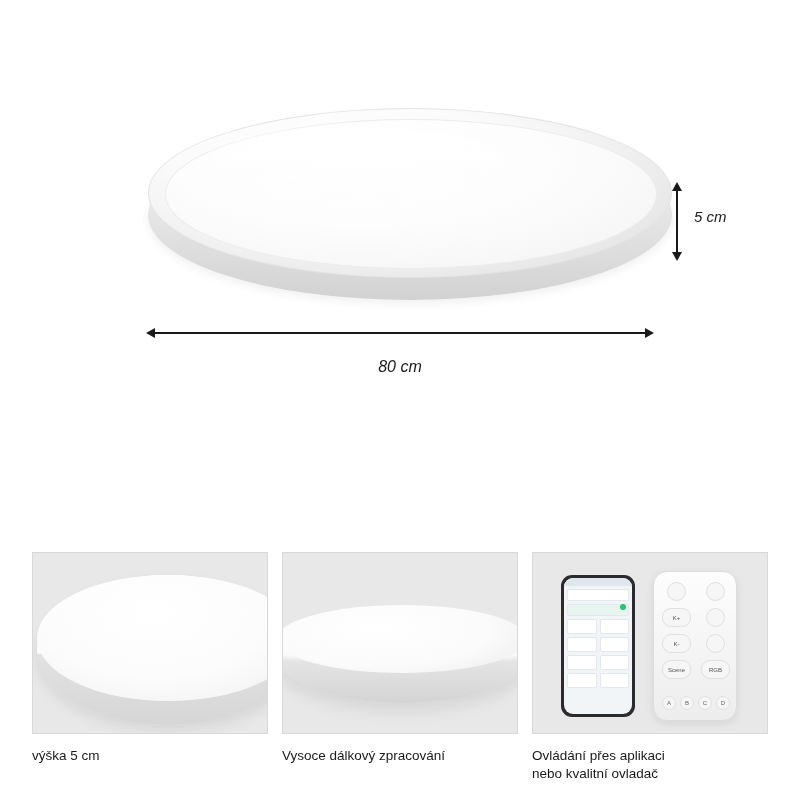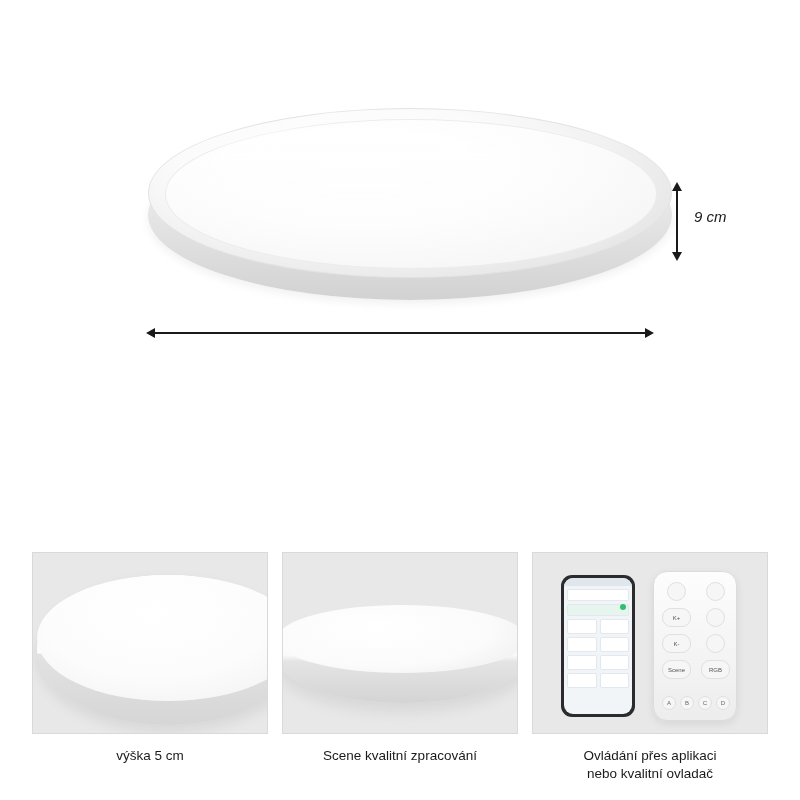--- a/index.html
+++ b/index.html
@@ -163,21 +163,20 @@
   .card-img {
     position: relative;
     width: 236px;
     height: 182px;
     background: #e8e8e8;
     border: 1px solid #d9d9d9;
     overflow: hidden;
   }
   .card-caption {
     margin-top: 13px;
-    text-align: center;
     font-size: 13.5px;
     line-height: 1.35;
     color: #1a1a1a;
   }
 
   
   .c1-disc {
     position: absolute;
     left: 4px;
     top: 22px;
@@ -336,43 +335,44 @@
       <div class="lamp-side"></div>
       <div class="lamp-top">
         <div class="lamp-inner"></div>
         <div class="lamp-gloss"></div>
       </div>
     </div>
 
     <div class="arrow arrow-up"></div>
     <div class="dim-h"></div>
     <div class="arrow arrow-down"></div>
-    <div class="label-h">9 cm</div>
+    <div class="label-h">5 cm</div>
 
     <div class="arrow arrow-left"></div>
     <div class="dim-w"></div>
     <div class="arrow arrow-right"></div>
+    <div class="label-w">80 cm</div>
   </div>
 
   <div class="cards">
 
     <div class="card">
       <div class="card-img">
         <div class="c1-disc"></div>
         <div class="c1-top"></div>
       </div>
       <div class="card-caption">výška 5 cm</div>
     </div>
 
     <div class="card">
       <div class="card-img">
         <div class="c2-slab"></div>
         <div class="c2-top"></div>
       </div>
-      <div class="card-caption">Scene kvalitní zpracování</div>
+      <div class="card-caption">Vysoce dálkový zpracování</div>
     </div>
 
     <div class="card">
       <div class="card-img">
 
         <div class="c3-phone">
           <div class="c3-screen">
             <div class="c3-topbar"></div>
             <div class="c3-row"></div>
             <div class="c3-row green"></div>

